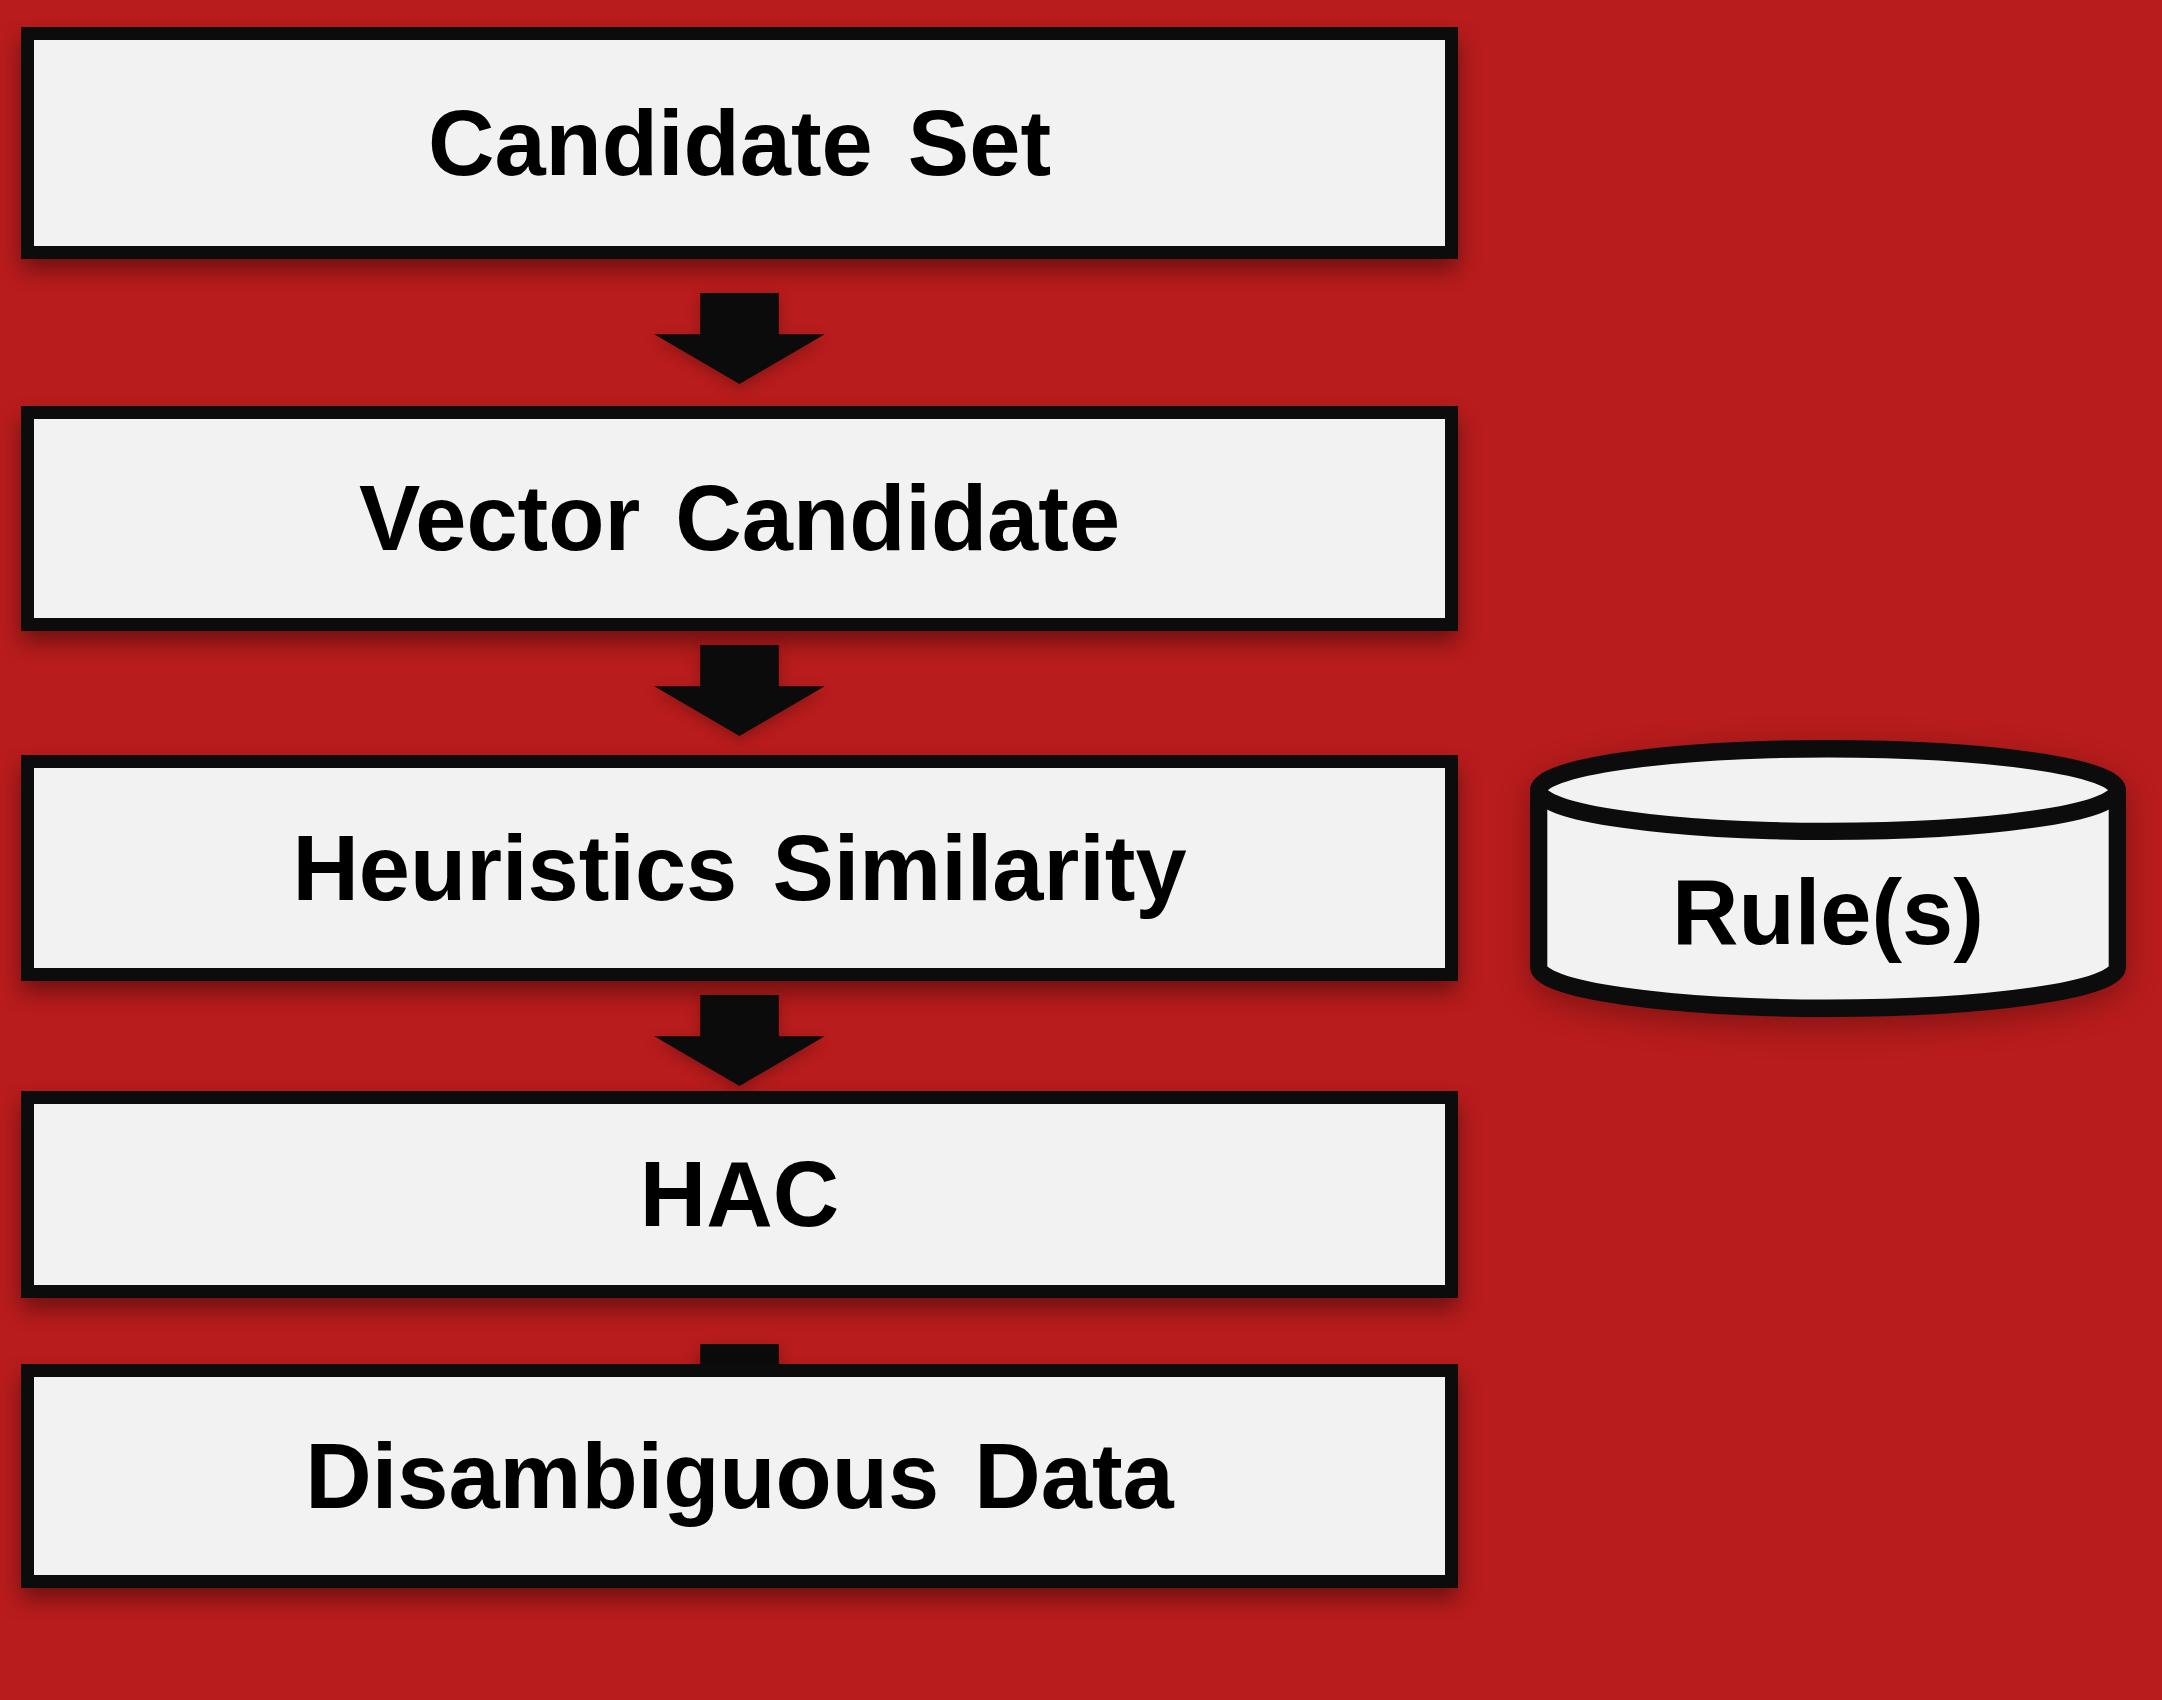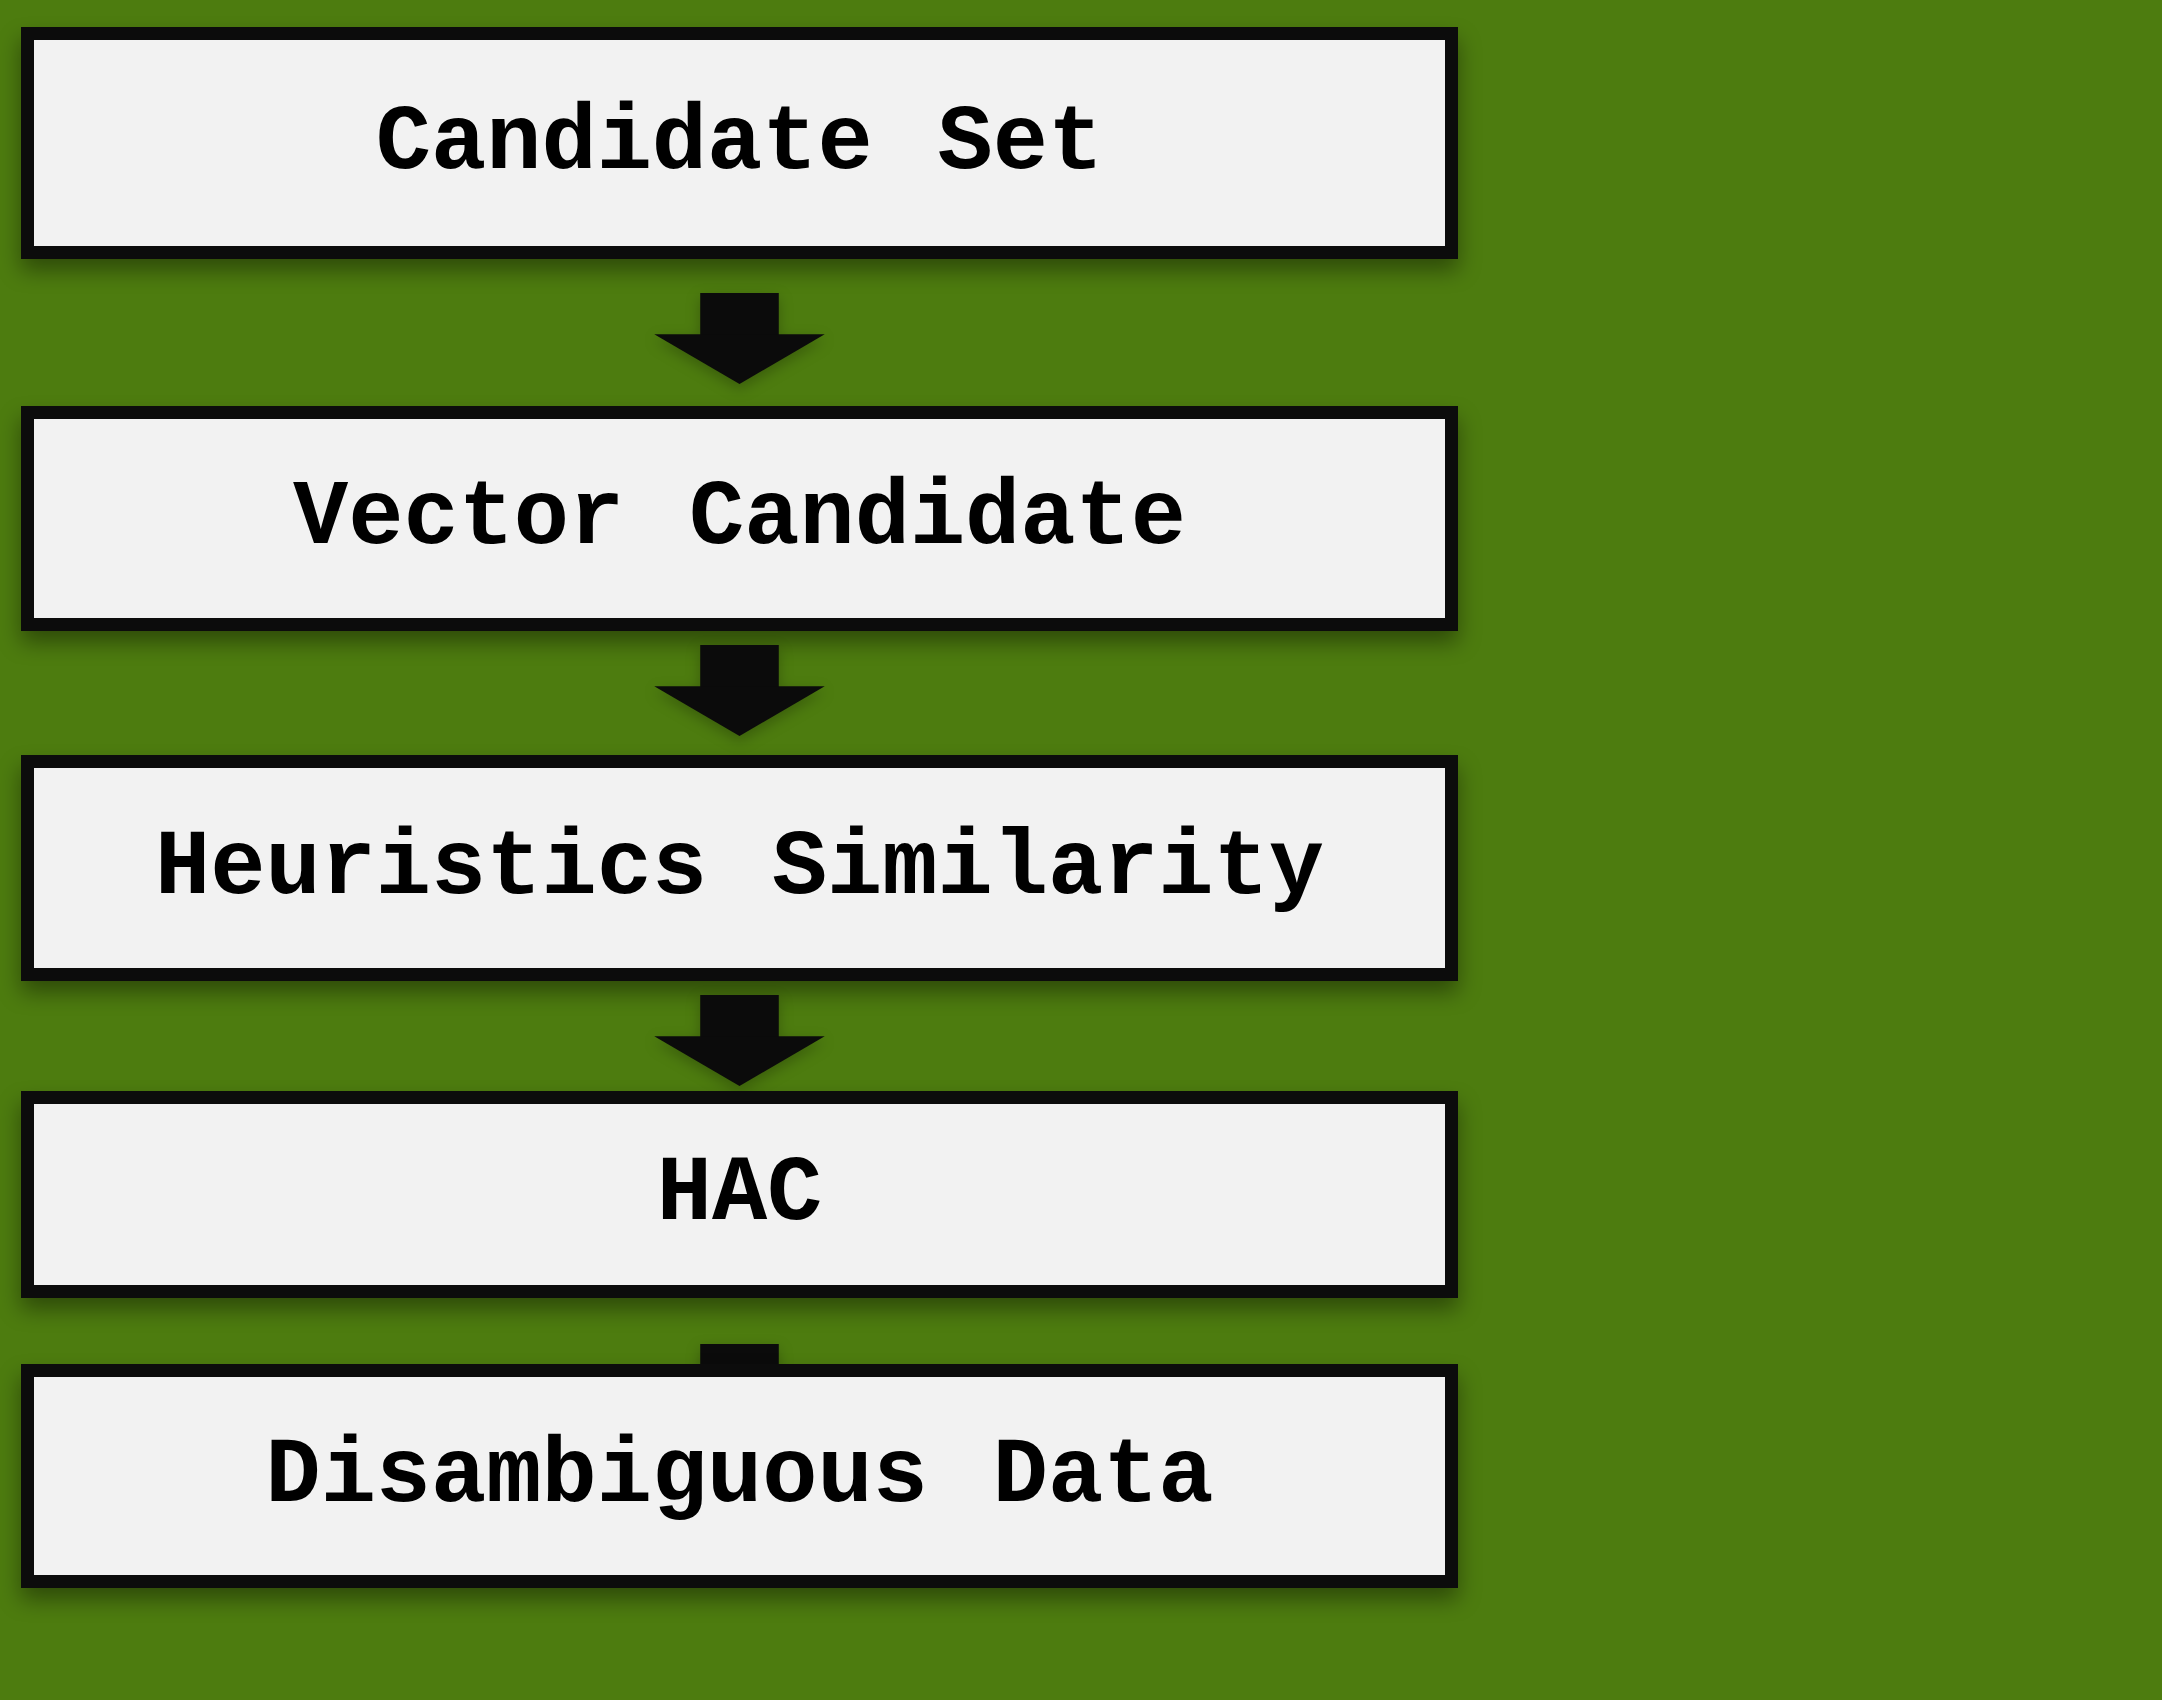--- a/index.html
+++ b/index.html
@@ -4,23 +4,23 @@
 <style>
   html, body {
     margin: 0;
     padding: 0;
     background: #ffffff;
   }
   .canvas {
     position: relative;
     width: 2163px;
     height: 1700px;
-    background: #4d7c0f;
+    background: #b91c1c;
     overflow: hidden;
-    font-family: Liberation Mono, monospace;
+    font-family: Liberation Sans, sans-serif;
   }
   .node {
     position: absolute;
     left: 21px;
     width: 1437px;
     box-sizing: border-box;
     background: #f2f2f2;
     border: 13.4px solid #0c0c0c;
     box-shadow: 0 11.5px 21px rgba(0, 0, 0, 0.40);
     display: flex;
@@ -120,15 +120,24 @@
 
   <svg class="arrow" id="arrow-4" viewBox="0 0 178 95" aria-hidden="true">
     <rect x="48" y="0" width="82" height="44" fill="#0b0b0b"></rect>
     <polygon points="0,43 178,43 89,95" fill="#0b0b0b"></polygon>
   </svg>
 
   <div class="node" id="node-5">
     <span class="node-label">Disambiguous Data</span>
   </div>
 
+  <div class="cylinder">
+    <svg width="596" height="277" viewBox="0 0 620 288" aria-hidden="true">
+      <path d="M 9 52 L 9 236 A 301 43 0 0 0 611 236 L 611 52" fill="#f2f2f2" stroke="#0c0c0c" stroke-width="18"></path>
+      <ellipse cx="310" cy="52" rx="301" ry="43" fill="#f2f2f2" stroke="#0c0c0c" stroke-width="18"></ellipse>
+    </svg>
+    <div class="cyl-label-wrap">
+      <span class="cyl-label">Rule(s)</span>
+    </div>
+  </div>
 
 </div>
 
 
 </body></html>

